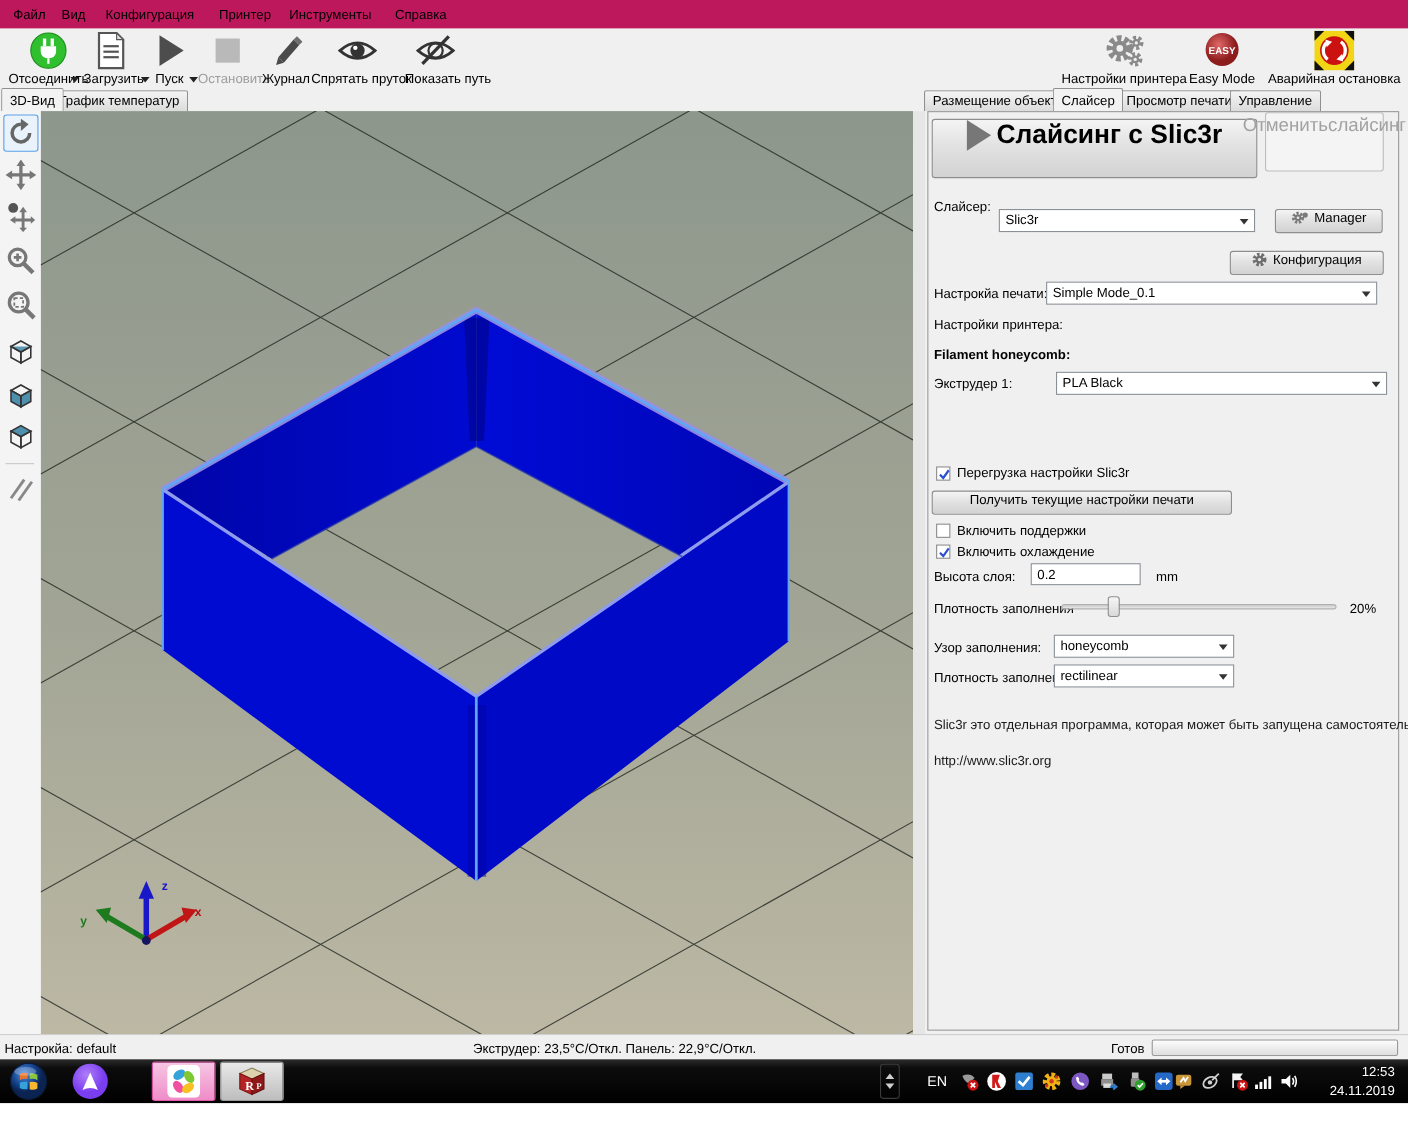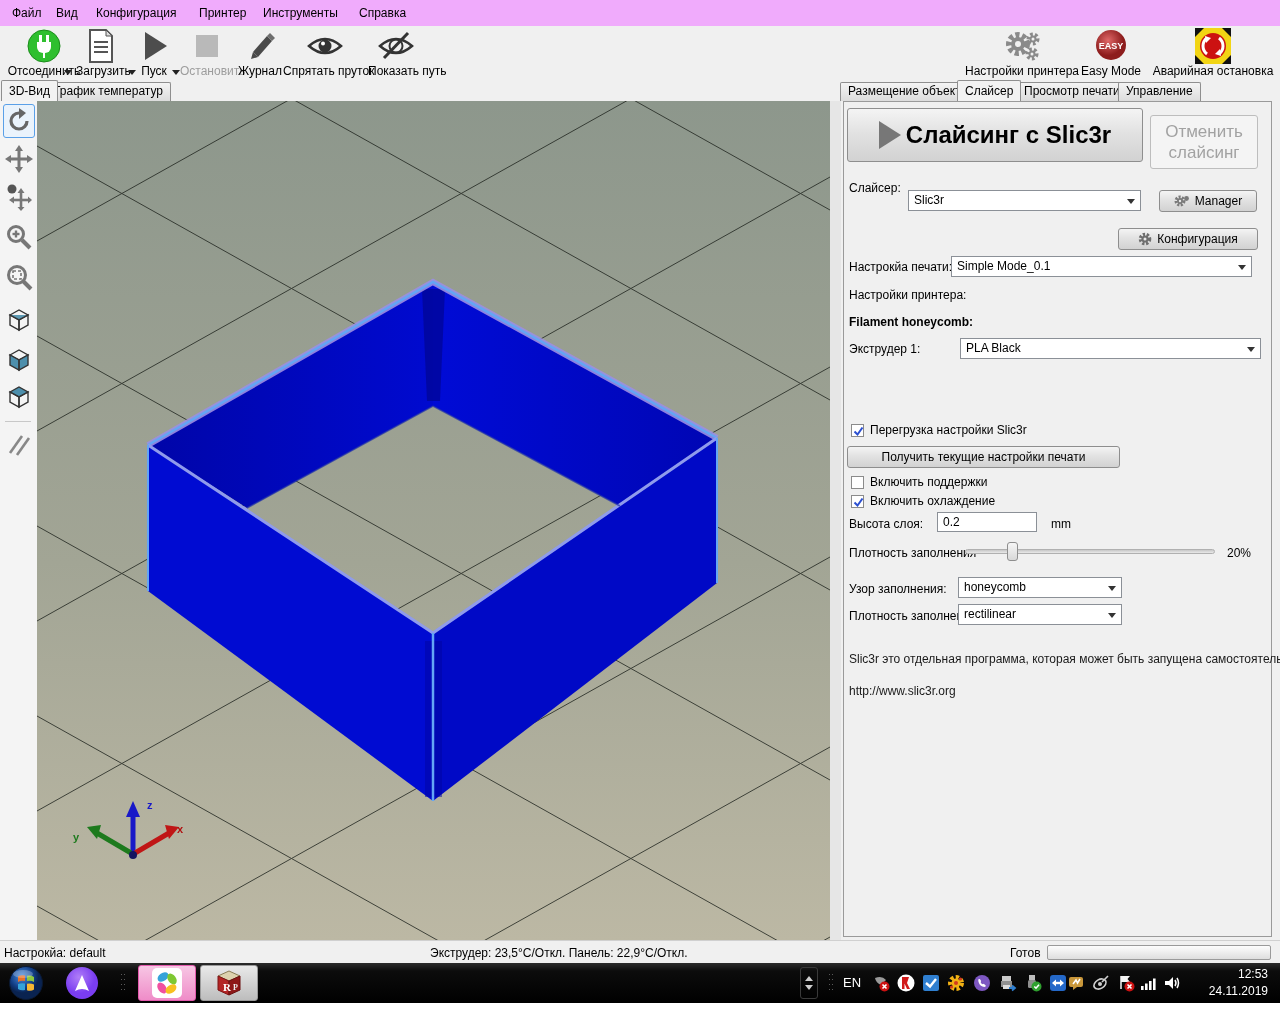--- a/index.html
+++ b/index.html
@@ -1,21 +1,21 @@
 <!DOCTYPE html>
 <html><head>
 <meta charset="utf-8">
 <style>
   * { box-sizing: border-box; margin: 0; padding: 0; }
   html,body { width:1280px; height:1024px; overflow:hidden; background:#fff;
     font-family:"Liberation Sans", sans-serif; font-size:12px; color:#000; }
   .app { position:absolute; left:0; top:0; width:1280px; height:963px; background:#f0f0f0; }
 
   
-  .menubar { position:absolute; left:0; top:0; width:100%; height:26px; background:#f0abfc; }
+  .menubar { position:absolute; left:0; top:0; width:100%; height:26px; background:#be185d; }
   .menu-item { position:absolute; top:4px; font-size:12px; padding:2px 4px; cursor:default; }
 
   
   .toolbar { position:absolute; left:0; top:26px; width:100%; height:54px; background:#f0f0f0; }
   .tb-btn { position:absolute; top:1px; height:52px; text-align:center; font-size:12px; }
   .tb-btn .ic { display:block; margin:1px auto 0; }
   .tb-btn .lbl { display:block; margin-top:0px; white-space:nowrap; }
   .tb-btn.disabled .lbl { color:#9d9d9d; }
   .dd-arrow { position:absolute; width:0; height:0; border-left:4px solid transparent;
     border-right:4px solid transparent; border-top:5px solid #222; top:46px; }
@@ -38,21 +38,21 @@
   .viewport { position:absolute; left:37px; top:0; width:793px; height:839px; }
   .splitter { position:absolute; left:830px; top:0; width:11px; height:839px; background:#e6e6e6; }
 
   
   .panel { position:absolute; left:841px; top:0; width:439px; height:839px; background:#f0f0f0; }
   .groupbox { position:absolute; left:2px; top:0; width:429px; height:836px;
     border:1px solid #9a9a9a; background:#f0f0f0; }
   .plabel { position:absolute; font-size:12px; white-space:nowrap; }
   .btn { position:absolute; background:linear-gradient(#f4f4f4,#e2e2e2 45%,#d2d2d2);
     border:1px solid #8e8e8e; border-radius:3px; font-size:12px; text-align:center;
-    display:flex; align-items:center; justify-content:center; gap:5px; }
+    display:flex; align-items:flex-start; justify-content:center; gap:5px; }
   .btn.disabled { color:#a2a2a2; border-color:#bdbdbd; background:#f4f4f4; }
   .combo { position:absolute; background:#fff; border:1px solid #8b9097; height:21px;
     font-size:12px; line-height:19px; padding-left:5px; }
   .combo .car { position:absolute; right:5px; top:8px; width:0; height:0;
     border-left:4px solid transparent; border-right:4px solid transparent; border-top:5px solid #333; }
   .tinput { position:absolute; background:#fff; border:1px solid #8b9097; height:20px;
     font-size:12px; padding-left:5px; font-family:"Liberation Sans",sans-serif; }
   .chkrow { position:absolute; display:flex; align-items:center; gap:6px; }
   .chkbox { width:13px; height:13px; background:#fff; border:1px solid #8b8b8b; position:relative; }
   .slider-track { position:absolute; height:5px; border-radius:3px;
@@ -368,21 +368,21 @@
 
     <div class="splitter"></div>
 
     <div class="panel">
       <div class="groupbox"></div>
 
       <div class="btn" style="left:6px;top:7px;width:296px;height:54px;font-size:24px;font-weight:bold">
         <span style="width:0;height:0;border-top:14px solid transparent;border-bottom:14px solid transparent;border-left:22px solid #777"></span>
         <span>Слайсинг с Slic3r</span>
       </div>
-      <div class="btn disabled" style="left:309px;top:14px;width:108px;height:54px;font-size:17px;flex-direction:column;gap:0;line-height:21px">
+      <div class="btn disabled" style="left:309px;top:1px;width:108px;height:54px;font-size:17px;flex-direction:row;gap:0;line-height:21px">
         <span>Отменить</span>
         <span>слайсинг</span>
       </div>
 
       <span class="plabel" style="left:8px;top:80px">Слайсер:</span>
       <div class="combo" style="left:67px;top:89px;width:233px">
         <span>Slic3r</span><span class="car"></span>
       </div>
       <div class="btn" style="left:318px;top:89px;width:98px;height:22px">
         <svg width="16" height="14" viewBox="0 0 16 14">

